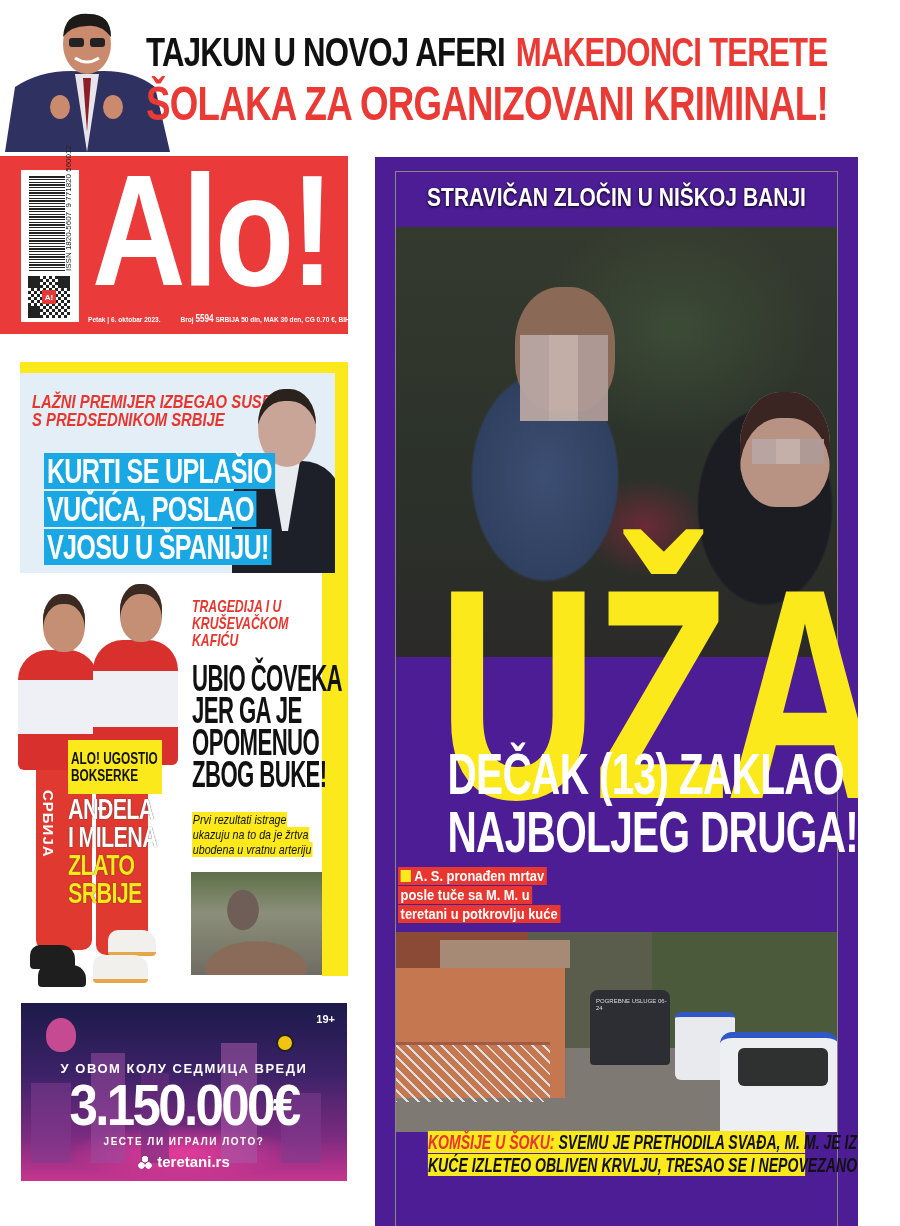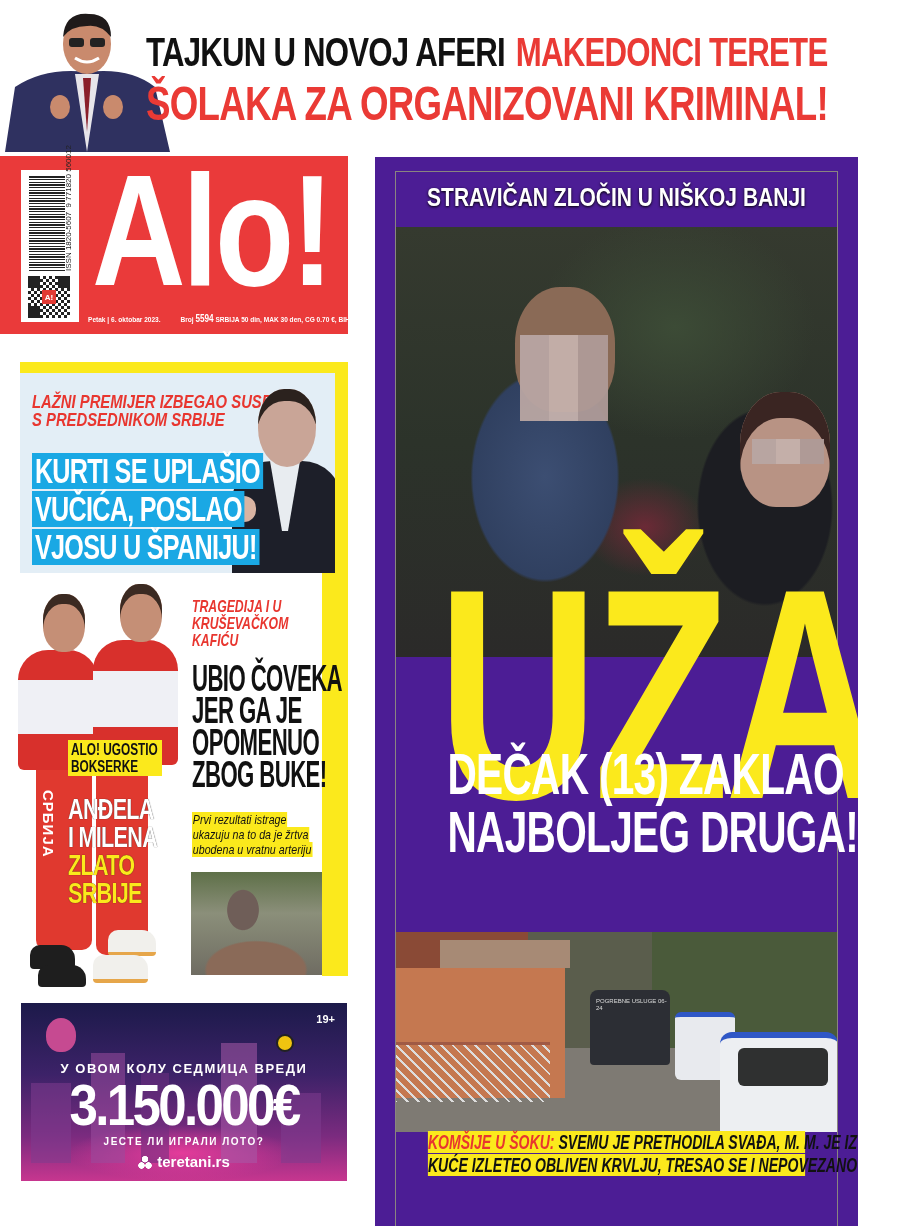--- a/index.html
+++ b/index.html
@@ -70,37 +70,37 @@
   .quote-box { position: absolute; left: 20px; right: 20px; top: 974px; z-index: 7; }
   .quote-line { background: #fbe91c; color: #111; font-size: 21px; line-height: 22px; font-weight: 900; font-style: italic; text-align: center; white-space: nowrap; transform: scaleX(0.67); transform-origin: center; margin: 0 -60px 1px; }
   .quote-red { color: #e8362f; }
   .main-bottom-gray { position: absolute; left: 0; right: 0; bottom: 0; height: 52px; background: #8a8880; }
 
   
   .left-frame { position: absolute; left: 20px; top: 362px; width: 328px; height: 614px; background: #fbe91c; }
   .left-white { position: absolute; left: 20px; top: 573px; width: 302px; height: 403px; background: #fff; }
   .kurti-box { position: absolute; left: 20px; top: 373px; width: 315px; height: 200px; background: #e3eef6; overflow: hidden; }
   .kurti-kicker { position: absolute; left: 12px; top: 20px; color: #e8362f; font-size: 19px; line-height: 18px; font-weight: 900; font-style: italic; transform: scaleX(0.78); transform-origin: left top; white-space: nowrap; }
-  .kurti-headline { position: absolute; left: 12px; top: 80px; z-index: 2; }
+  .kurti-headline { position: absolute; left: 24px; top: 80px; z-index: 2; }
   .kurti-line { display: table; background: #1aa8e4; color: #fff; font-size: 35px; line-height: 36px; font-weight: 900; padding: 0 4px; margin-bottom: 2px; transform: scaleX(0.72); transform-origin: left top; white-space: nowrap; letter-spacing: -1px; }
   .kurti-photo { position: absolute; left: 190px; top: 8px; width: 125px; height: 192px; }
   .kurti-head { position: absolute; left: 48px; top: 8px; width: 58px; height: 78px; background: #c9a597; border-radius: 45% 45% 50% 50%; box-shadow: inset 0 14px 0 -2px #2b221e; }
   .kurti-body { position: absolute; left: 22px; top: 80px; width: 110px; height: 125px; background: #1d1f29; border-radius: 40px 40px 0 0; }
   .kurti-shirt { position: absolute; left: 60px; top: 80px; width: 30px; height: 70px; background: #e8ecf0; clip-path: polygon(0 0,100% 0,60% 100%,40% 100%); }
   .kurti-hand { position: absolute; left: 0; top: 115px; width: 46px; height: 26px; background: #d9b4a2; border-radius: 12px; }
 
   .boxers-photo { position: absolute; left: 8px; top: 580px; width: 175px; height: 420px; }
   .boxer-head { position: absolute; width: 42px; height: 58px; background: #c58f76; border-radius: 45%; box-shadow: inset 0 10px 0 #3b2a22; }
   .boxer-jacket { position: absolute; background: linear-gradient(180deg, #d8302c 0 25%, #eff0f5 25% 70%, #d8302c 70%); border-radius: 30px 30px 6px 6px; }
   .boxer-pants { position: absolute; background: #e0392f; }
   .shoe-black { position: absolute; background: #1e1e1e; border-radius: 10px 14px 4px 4px; }
   .shoe-white { position: absolute; background: #f1f0ec; border-radius: 10px 14px 4px 4px; border-bottom: 4px solid #e6a64a; }
   .srbija-vert { position: absolute; left: 40px; top: 790px; color: #fff; font-size: 15px; font-weight: 700; writing-mode: vertical-rl; letter-spacing: 1px; }
 
-  .boxers-tag { position: absolute; left: 68px; top: 740px; background: #fbe91c; padding: 1px 3px; z-index: 3; }
+  .boxers-tag { position: absolute; left: 68px; top: 740px; background: #fbe91c; padding: 10px 3px; z-index: 3; }
   .boxers-tag-line { color: #111; font-size: 16px; line-height: 17px; font-weight: 900; white-space: nowrap; transform: scaleX(0.74); transform-origin: left top; width: 88px; }
   .boxers-name { position: absolute; left: 68px; top: 795px; z-index: 3; }
   .boxers-name-line { color: #fff; font-size: 30px; line-height: 28px; font-weight: 900; white-space: nowrap; transform: scaleX(0.72); transform-origin: left top; text-shadow: 0 0 1px #000; letter-spacing: -1px; }
   .boxers-name-line.yellow { color: #fbe91c; }
 
   .murder-kicker { position: absolute; left: 192px; top: 598px; color: #e8362f; font-size: 17px; line-height: 17px; font-weight: 900; font-style: italic; transform: scaleX(0.72); transform-origin: left top; white-space: nowrap; }
   .murder-head { position: absolute; left: 192px; top: 663px; }
   .murder-line { color: #111; font-size: 37px; line-height: 32px; font-weight: 900; white-space: nowrap; transform: scaleX(0.6); transform-origin: left top; letter-spacing: -1px; }
   .murder-deck { position: absolute; left: 192px; top: 812px; width: 132px; }
   .murder-deck-line { display: table; background: #fbe91c; color: #111; font-size: 13px; line-height: 15px; font-style: italic; white-space: nowrap; transform: scaleX(0.82); transform-origin: left top; padding: 0 1px; }
@@ -184,20 +184,25 @@
     <div class="blur-face" style="left:357px;top:212px;width:72px;height:25px;"></div>
   </div>
   <div class="main-frame"></div>
   <div class="kicker cond">STRAVIČAN ZLOČIN U NIŠKOJ BANJI</div>
   <div class="headline cond">UŽAS</div>
   <div class="subhead cond">
     <div>DEČAK (13) ZAKLAO</div>
     <div>NAJBOLJEG DRUGA!</div>
   </div>
   <div class="bullets">
+    <div class="bullet-col">
+      <div class="bullet-line cond"><span class="bullet-sq"></span><span>A. S. pronađen mrtav</span></div>
+      <div class="bullet-line cond">posle tuče sa M. M. u</div>
+      <div class="bullet-line cond">teretani u potkrovlju kuće</div>
+    </div>
   </div>
   <div class="photo-bottom">
     <div class="house-wall"></div>
     <div class="house-roof"></div>
     <div class="fence"></div>
     <div class="van">
       <div class="van-text">POGREBNE USLUGE 06-24</div>
     </div>
     <div class="police1"></div>
     <div class="police2">

